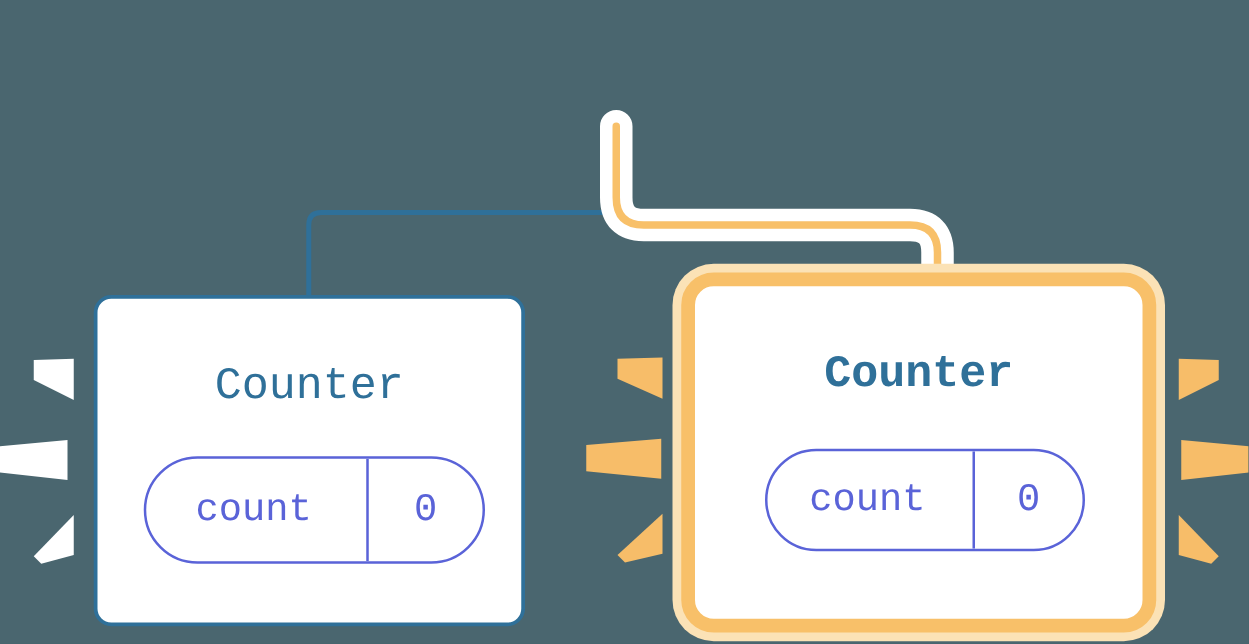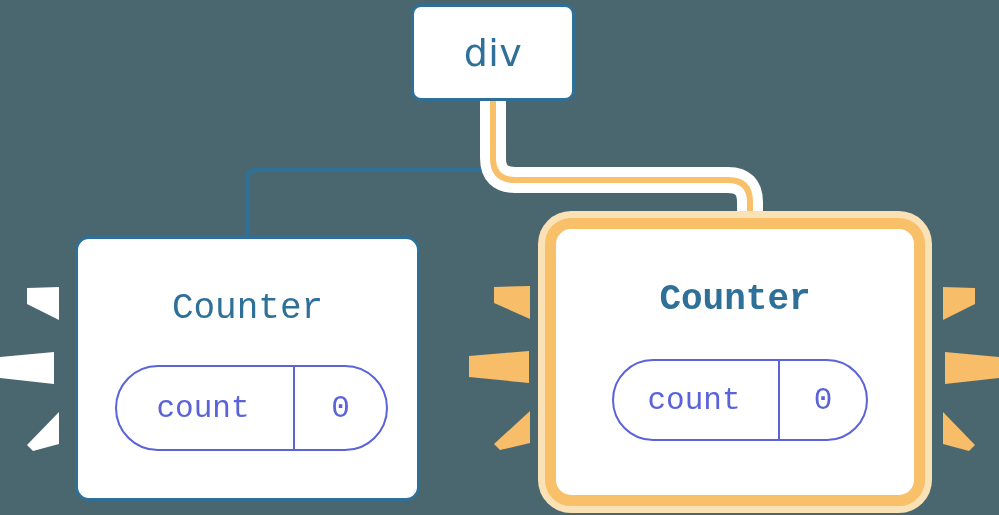--- a/index.html
+++ b/index.html
@@ -167,23 +167,20 @@
 
   <svg id="wires" viewBox="0 0 999 515">
 
     <path d="M 493 101 L 493 160 Q 493 170 483 170 L 257 170 Q 247 170 247 180 L 247 240" fill="none" stroke="#2f7099" stroke-width="4" stroke-linecap="round"></path>
 
     <path d="M 493 101 L 493 158 Q 493 180 515 180 L 728 180 Q 750 180 750 202 L 750 258" fill="none" stroke="#ffffff" stroke-width="26" stroke-linecap="round" stroke-linejoin="round"></path>
 
     <path d="M 493 101 L 493 158 Q 493 180 515 180 L 728 180 Q 750 180 750 202 L 750 258" fill="none" stroke="#f8c069" stroke-width="6" stroke-linecap="round" stroke-linejoin="round"></path>
   </svg>
 
-  <div class="node-root">
-    <span class="label">div</span>
-  </div>
 
   <div class="card card-plain">
     <div class="card-title">Counter</div>
     <div class="pill">
       <div class="pill-key">count</div>
       <div class="pill-sep"></div>
       <div class="pill-val">0</div>
     </div>
   </div>
 

